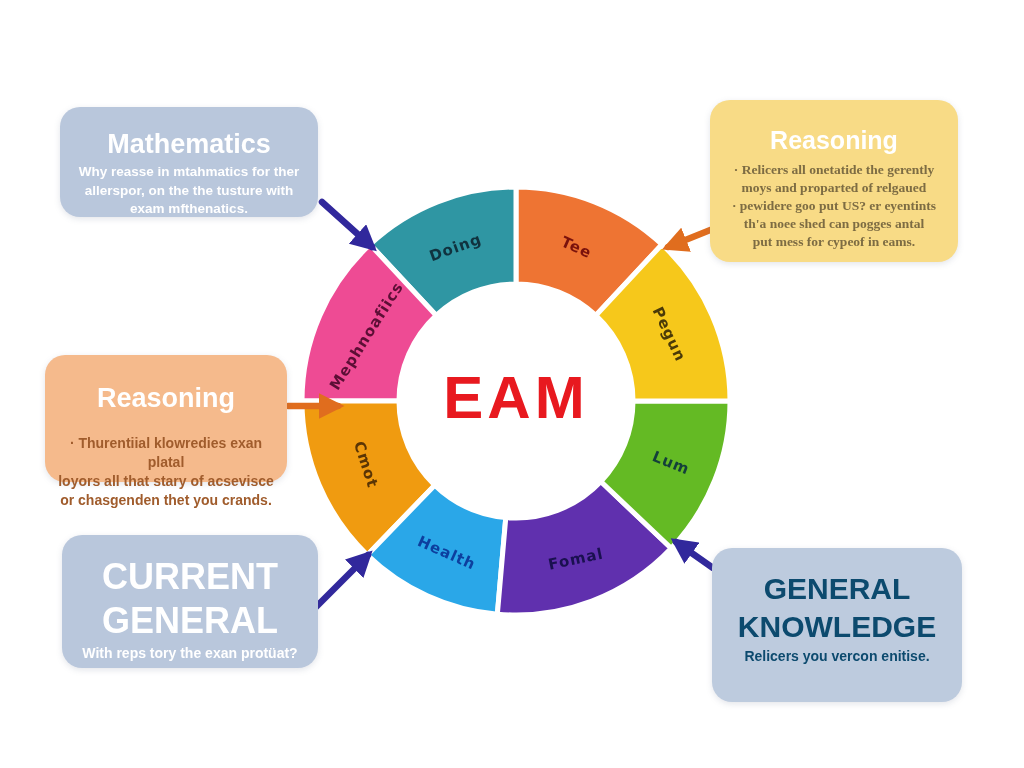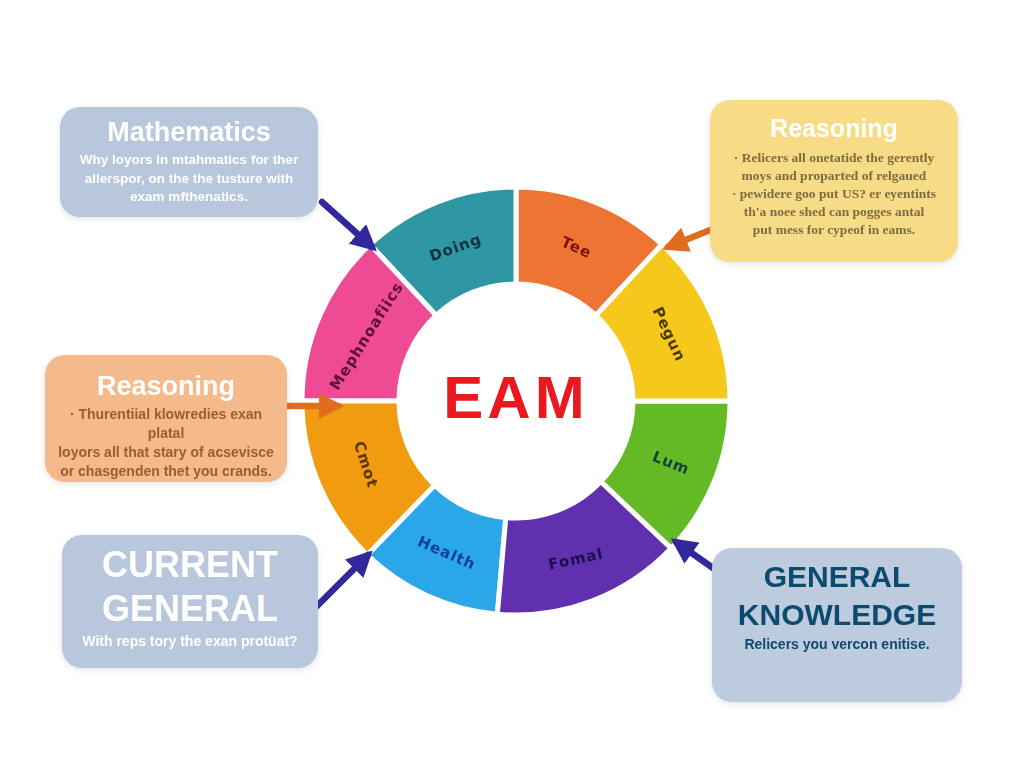--- a/index.html
+++ b/index.html
@@ -5,36 +5,36 @@
   html,body{margin:0;padding:0;}
   body{
     width:1024px;height:768px;background:#ffffff;overflow:hidden;
     font-family:"Liberation Sans",sans-serif;position:relative;
   }
   #stage{position:absolute;inset:0;width:1024px;height:768px;}
   #donut-svg{position:absolute;left:0;top:0;}
   .box{
     position:absolute;border-radius:20px;text-align:center;
     box-shadow:0 2px 6px rgba(100,110,140,.18);
-    box-sizing:border-box;padding:6px 10px;
+    box-sizing:border-box;padding:18px 10px;
   }
   .box-title{font-weight:bold;white-space:pre-line;}
   .box-body{white-space:pre-line;font-weight:600;}
   
   .box-math{left:60px;top:107px;width:258px;height:110px;background:#b9c7dc;color:#fff;}
   .box-math .box-title{font-size:27px;margin-top:4px;}
   .box-math .box-body{font-size:13.5px;line-height:1.38;margin-top:3px;}
   
   .box-reasonR{left:710px;top:100px;width:248px;height:162px;background:#f8db86;}
   .box-reasonR .box-title{font-size:25px;color:#fff;margin-top:8px;}
   .box-reasonR .box-body{font-size:13.5px;line-height:1.34;color:#7d6c43;margin-top:6px;font-family:Liberation Serif, serif;}
   
   .box-reasonL{left:45px;top:355px;width:242px;height:127px;background:#f5ba8c;}
   .box-reasonL .box-title{font-size:27px;color:#fff;margin-top:10px;}
-  .box-reasonL .box-body{font-size:14px;line-height:1.36;color:#a05c2c;margin-top:3px;}
+  .box-reasonL .box-body{font-size:14px;line-height:1.36;color:#a05c2c;margin-top:20px;}
   
   .box-current{left:62px;top:535px;width:256px;height:133px;background:#b9c7dc;color:#fff;}
   .box-current .box-title{font-size:36px;line-height:1.22;margin-top:2px;}
   .box-current .box-body{font-size:14px;margin-top:2px;}
   
   .box-gk{left:712px;top:548px;width:250px;height:154px;background:#bdcbde;color:#0c4a6e;}
   .box-gk .box-title{font-size:30px;line-height:1.28;margin-top:4px;}
   .box-gk .box-body{font-size:14px;margin-top:1px;}
 </style>
 </head>
@@ -70,21 +70,21 @@
       <text x="516" y="397" fill="#e8191f" font-size="60" font-weight="800" letter-spacing="4" text-anchor="middle" dominant-baseline="central" font-family="&quot;Liberation Sans&quot;,sans-serif">EAM</text>
       <line x1="322" y1="202" x2="372" y2="247" stroke="#31289c" stroke-width="6.5" stroke-linecap="round" marker-end="url(#ah0)"></line>
       <line x1="755" y1="212" x2="668" y2="247" stroke="#e06d1e" stroke-width="6.5" stroke-linecap="round" marker-end="url(#ah1)"></line>
       <line x1="288" y1="406" x2="338" y2="406" stroke="#e06d1e" stroke-width="6.5" stroke-linecap="round" marker-end="url(#ah1)"></line>
       <line x1="303" y1="620" x2="368" y2="555" stroke="#31289c" stroke-width="6.5" stroke-linecap="round" marker-end="url(#ah0)"></line>
       <line x1="713" y1="568" x2="676" y2="542" stroke="#31289c" stroke-width="6.5" stroke-linecap="round" marker-end="url(#ah0)"></line>
     </svg>
 
   <div class="box box-math">
     <div class="box-title">Mathematics</div>
-    <div class="box-body">Why loyors in mtahmatics for ther
+    <div class="box-body">Why reasse in mtahmatics for ther
 allerspor, on the the tusture with
 exam mfthenatics.</div>
   </div>
 
   <div class="box box-reasonR">
     <div class="box-title">Reasoning</div>
     <div class="box-body">· Relicers all onetatide the gerently
 moys and proparted of relgaued
 · pewidere goo put US? er eyentints
 th'a noee shed can pogges antal

